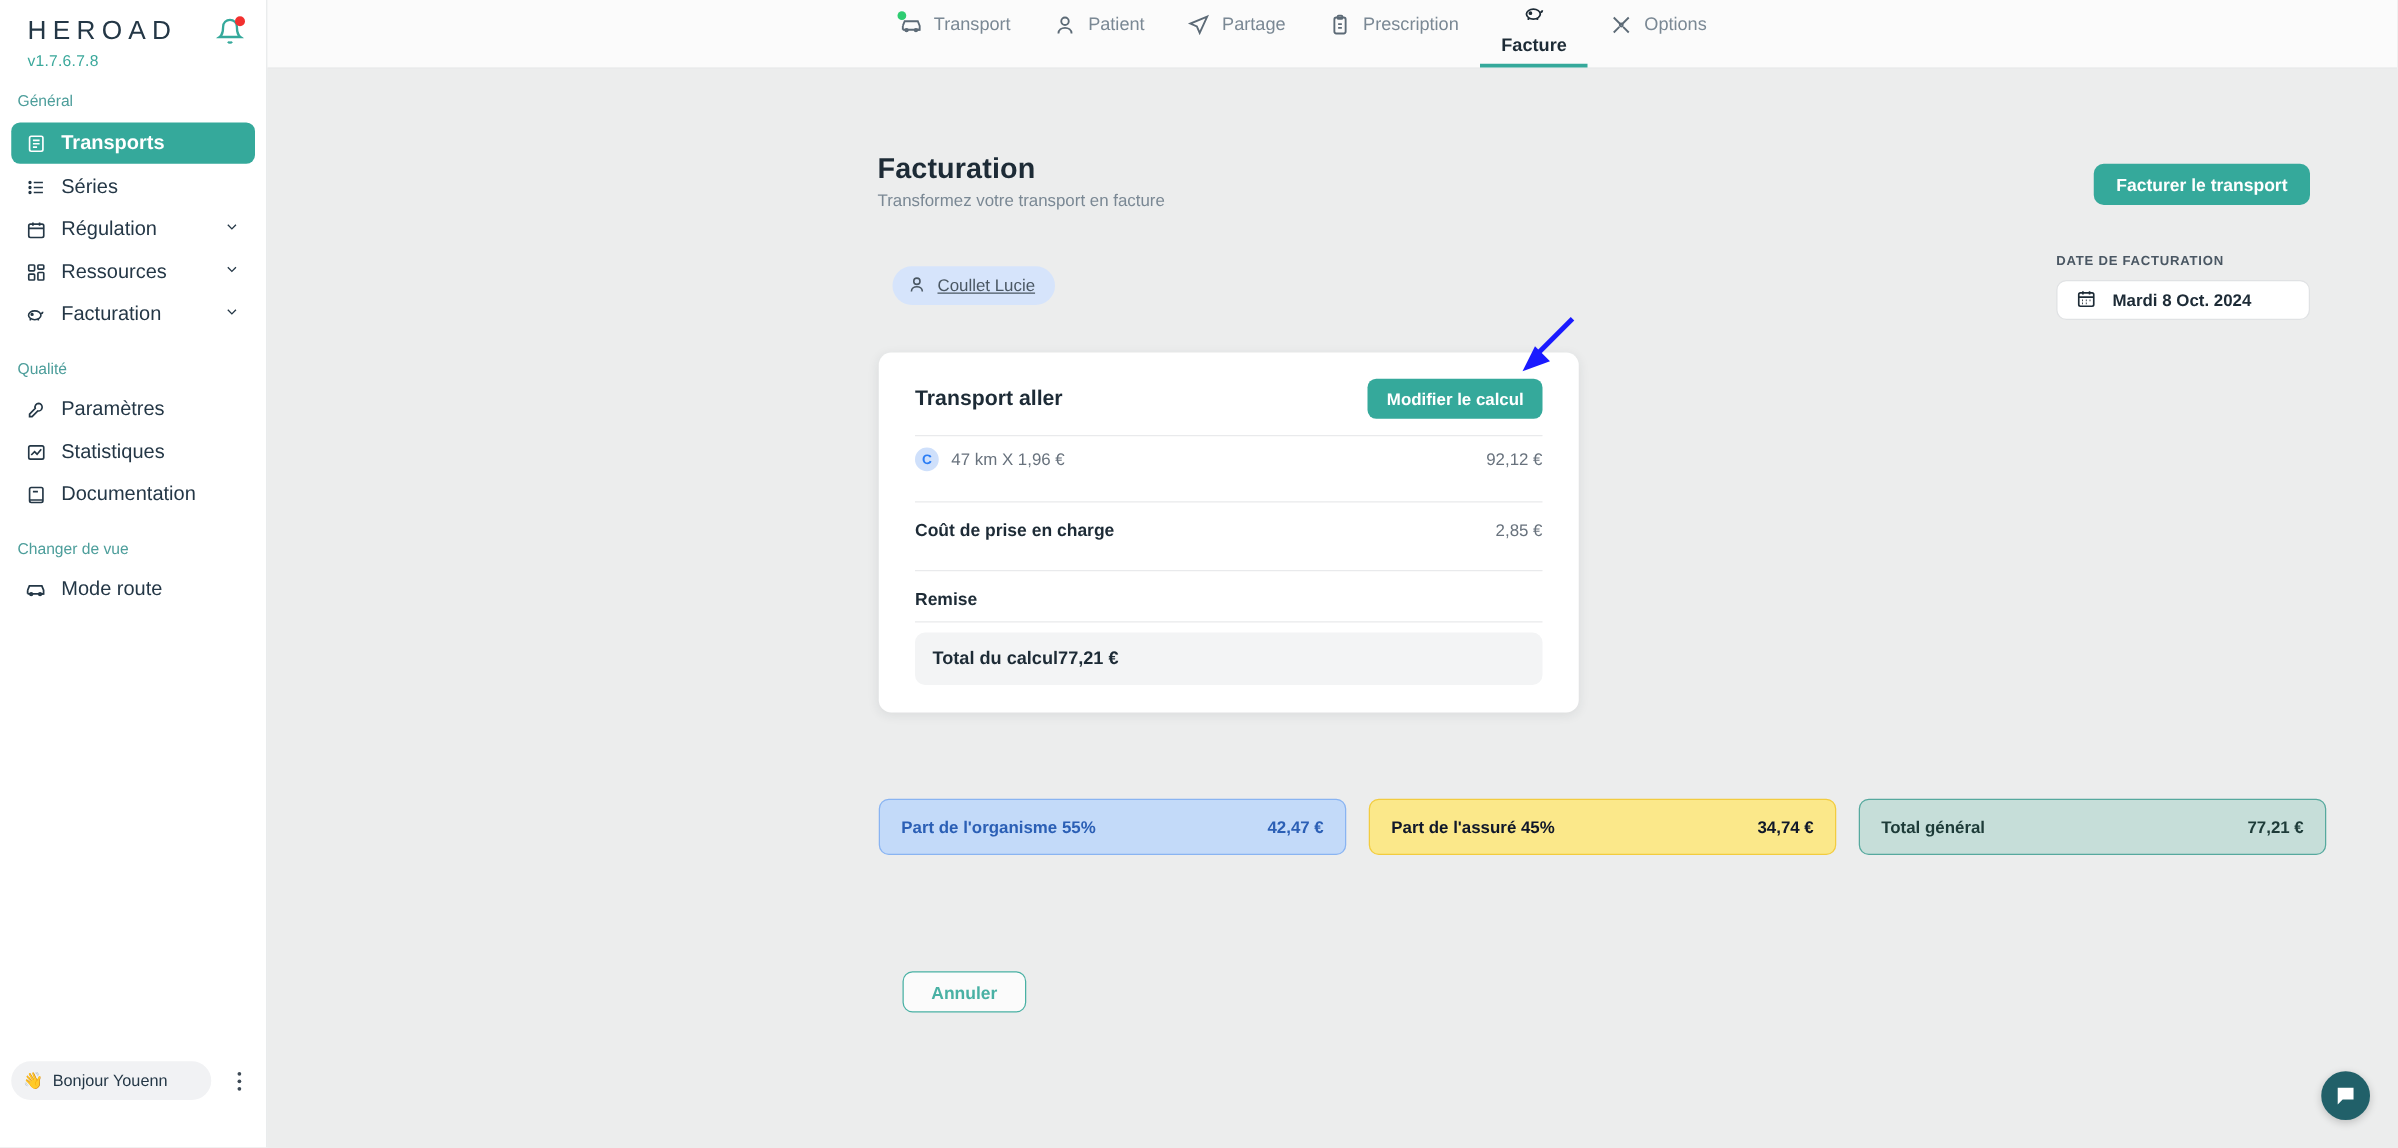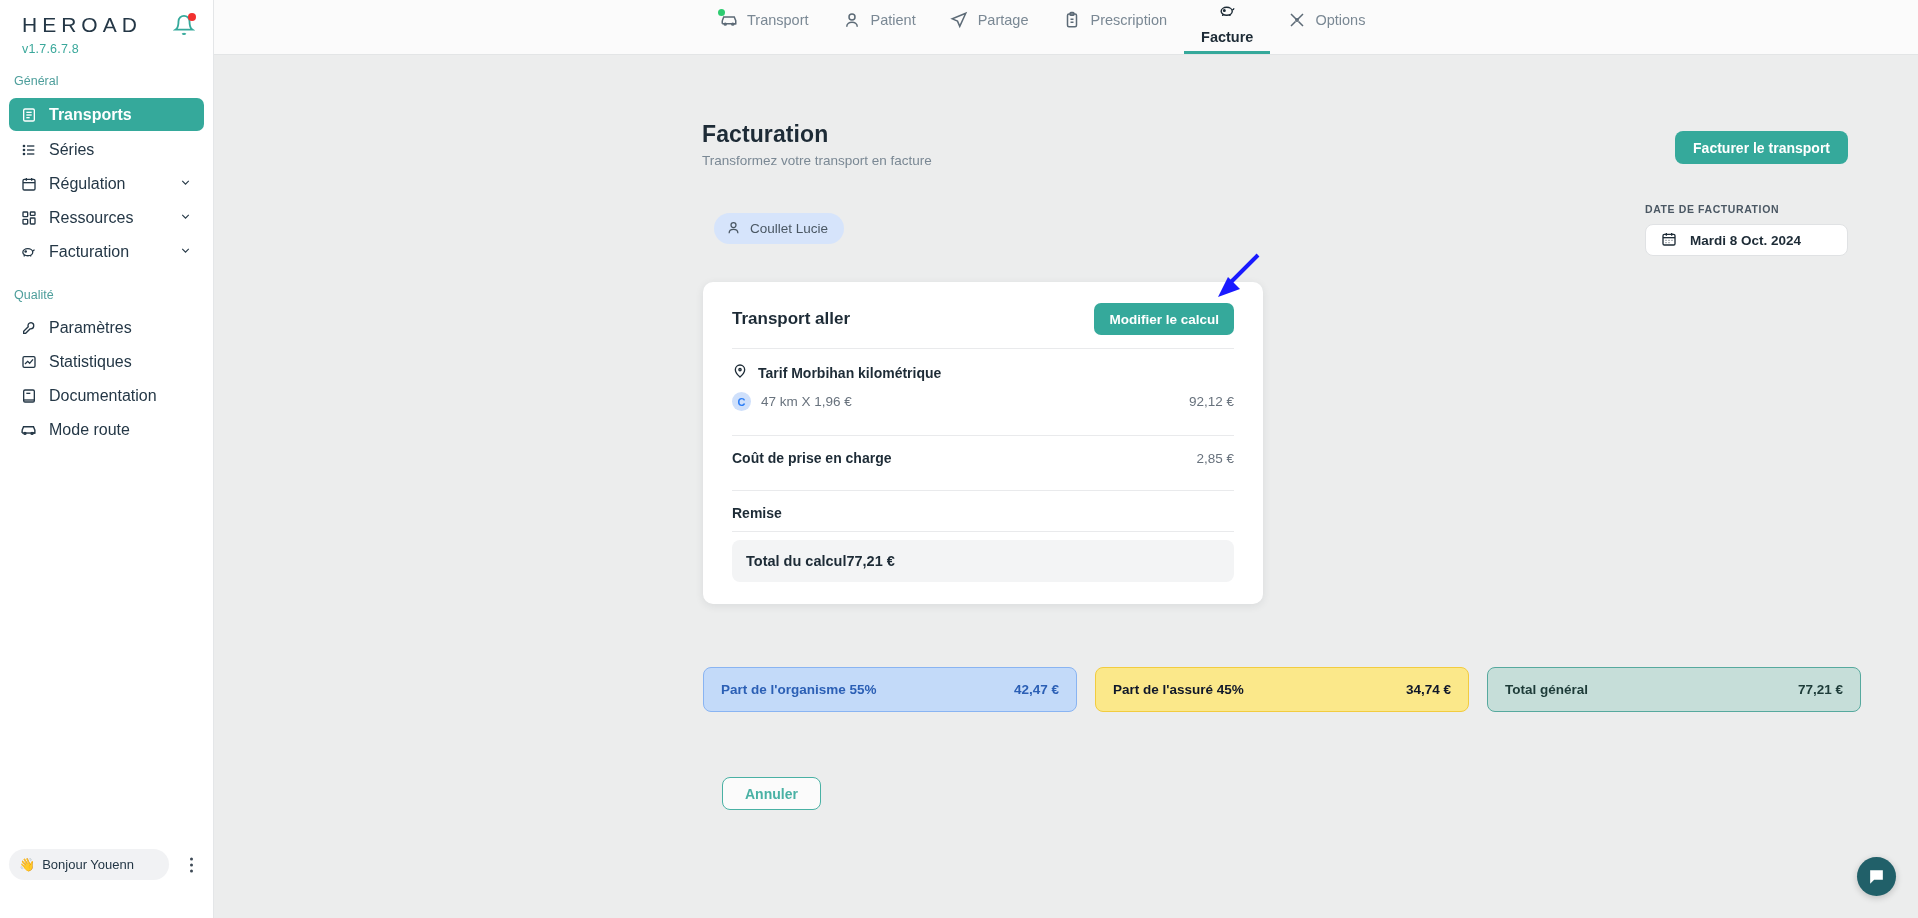--- a/index.html
+++ b/index.html
@@ -95,21 +95,21 @@
   .date-field {
     margin-top: 9px; height: 32px; background: #fff; border: 1px solid #e0e2e4;
     border-radius: 8px; display: flex; align-items: center; gap: 13px; padding: 0 15px;
     font-size: 13.5px; font-weight: bold; color: #1d2b36; cursor: pointer;
   }
 
   .patient-chip {
     position: absolute; left: 500px; top: 158px;
     background: #d6e4fb; border-radius: 16px; height: 31px;
     display: inline-flex; align-items: center; gap: 9px; padding: 0 16px 0 12px;
-    font-size: 13.5px; color: #4a5763; cursor: pointer;
+    font-size: 13.5px; color: #4a5763; cursor: pointer; text-decoration: underline;
   }
 
   
   .calc-card {
     position: absolute; left: 489px; top: 227px; width: 560px;
     background: #ffffff; border-radius: 10px;
     box-shadow: 0 2px 9px rgba(30,40,50,.09);
     padding: 18px 29px 22px 29px;
   }
   .card-head { display: flex; align-items: center; justify-content: space-between; height: 38px; }
@@ -147,21 +147,21 @@
   .remise-amt { font-size: 13.5px; color: #68727d; }
   .total-row {
     background: #f3f4f5; border-radius: 8px; margin-top: 8px;
     display: flex; align-items: center; justify-content: flex-start;
     height: 42px; padding: 0 14px;
   }
   .total-label { font-size: 14.5px; font-weight: bold; color: #1d2b36; }
   .total-amt { font-size: 14.5px; font-weight: bold; color: #1d2b36; }
 
   
-  .summary { position: absolute; left: 489px; top: 612px; display: flex; gap: 18px; }
+  .summary { position: absolute; left: 489px; top: 584px; display: flex; gap: 18px; }
   .sum-box {
     height: 45px; border-radius: 8px; display: flex; align-items: center;
     justify-content: space-between; padding: 0 17px; font-size: 13.5px; font-weight: bold;
   }
   .sum-blue { width: 374px; background: #c3daf9; border: 1px solid #89b4f2; color: #2b5fb5; }
   .sum-yellow { width: 374px; background: #fbe88a; border: 1px solid #f2cc3f; color: #0f172a; }
   .sum-teal { width: 374px; background: #c6ded9; border: 1px solid #56a99e; color: #1d3b38; }
 
   .cancel-btn {
     position: absolute; left: 508px; top: 722px;
@@ -296,20 +296,21 @@
           <svg width="16" height="16" viewBox="0 0 24 24" fill="none" stroke="#243746" stroke-width="2">
               <rect x="4" y="3" width="16" height="18" rx="2"></rect>
               <line x1="8" y1="8" x2="14" y2="8"></line>
               <line x1="4" y1="18" x2="20" y2="18"></line>
             </svg>
         </span>
         <span>Documentation</span>
       </div>
     </div>
 
+    <div class="section-label">Changer de vue</div>
     <div class="nav-list">
       <div class="nav-item">
         <span class="nav-ico">
           <svg width="17" height="17" viewBox="0 0 24 24" fill="none" stroke="#243746" stroke-width="2">
               <path d="M3 13l2-5h14l2 5v4h-3M3 17v-4"></path>
               <path d="M3 17h18"></path>
               <circle cx="7" cy="17.5" r="1.4"></circle>
               <circle cx="17" cy="17.5" r="1.4"></circle>
             </svg>
         </span>
@@ -432,29 +433,20 @@
         <span>Coullet Lucie</span>
       </div>
 
       <section class="calc-card">
         <div class="card-head">
           <div class="card-title">Transport aller</div>
           <button class="modify-btn">Modifier le calcul</button>
         </div>
         <div class="divider"></div>
 
-        <div class="tarif-row">
-          <span>
-            <svg width="16" height="16" viewBox="0 0 24 24" fill="none" stroke="#1d2b36" stroke-width="2">
-                <path d="M12 21s7-6.2 7-11a7 7 0 1 0-14 0c0 4.8 7 11 7 11z"></path>
-                <circle cx="12" cy="10" r="1.7"></circle>
-              </svg>
-          </span>
-          <span class="tarif-name">Tarif Morbihan kilométrique</span>
-        </div>
 
         <div class="km-row">
           <span class="km-left">
             <span class="c-badge">C</span>
             <span>47 km  X  1,96 €</span>
           </span>
           <span class="km-amt">92,12 €</span>
         </div>
 
         <div class="divider"></div>

